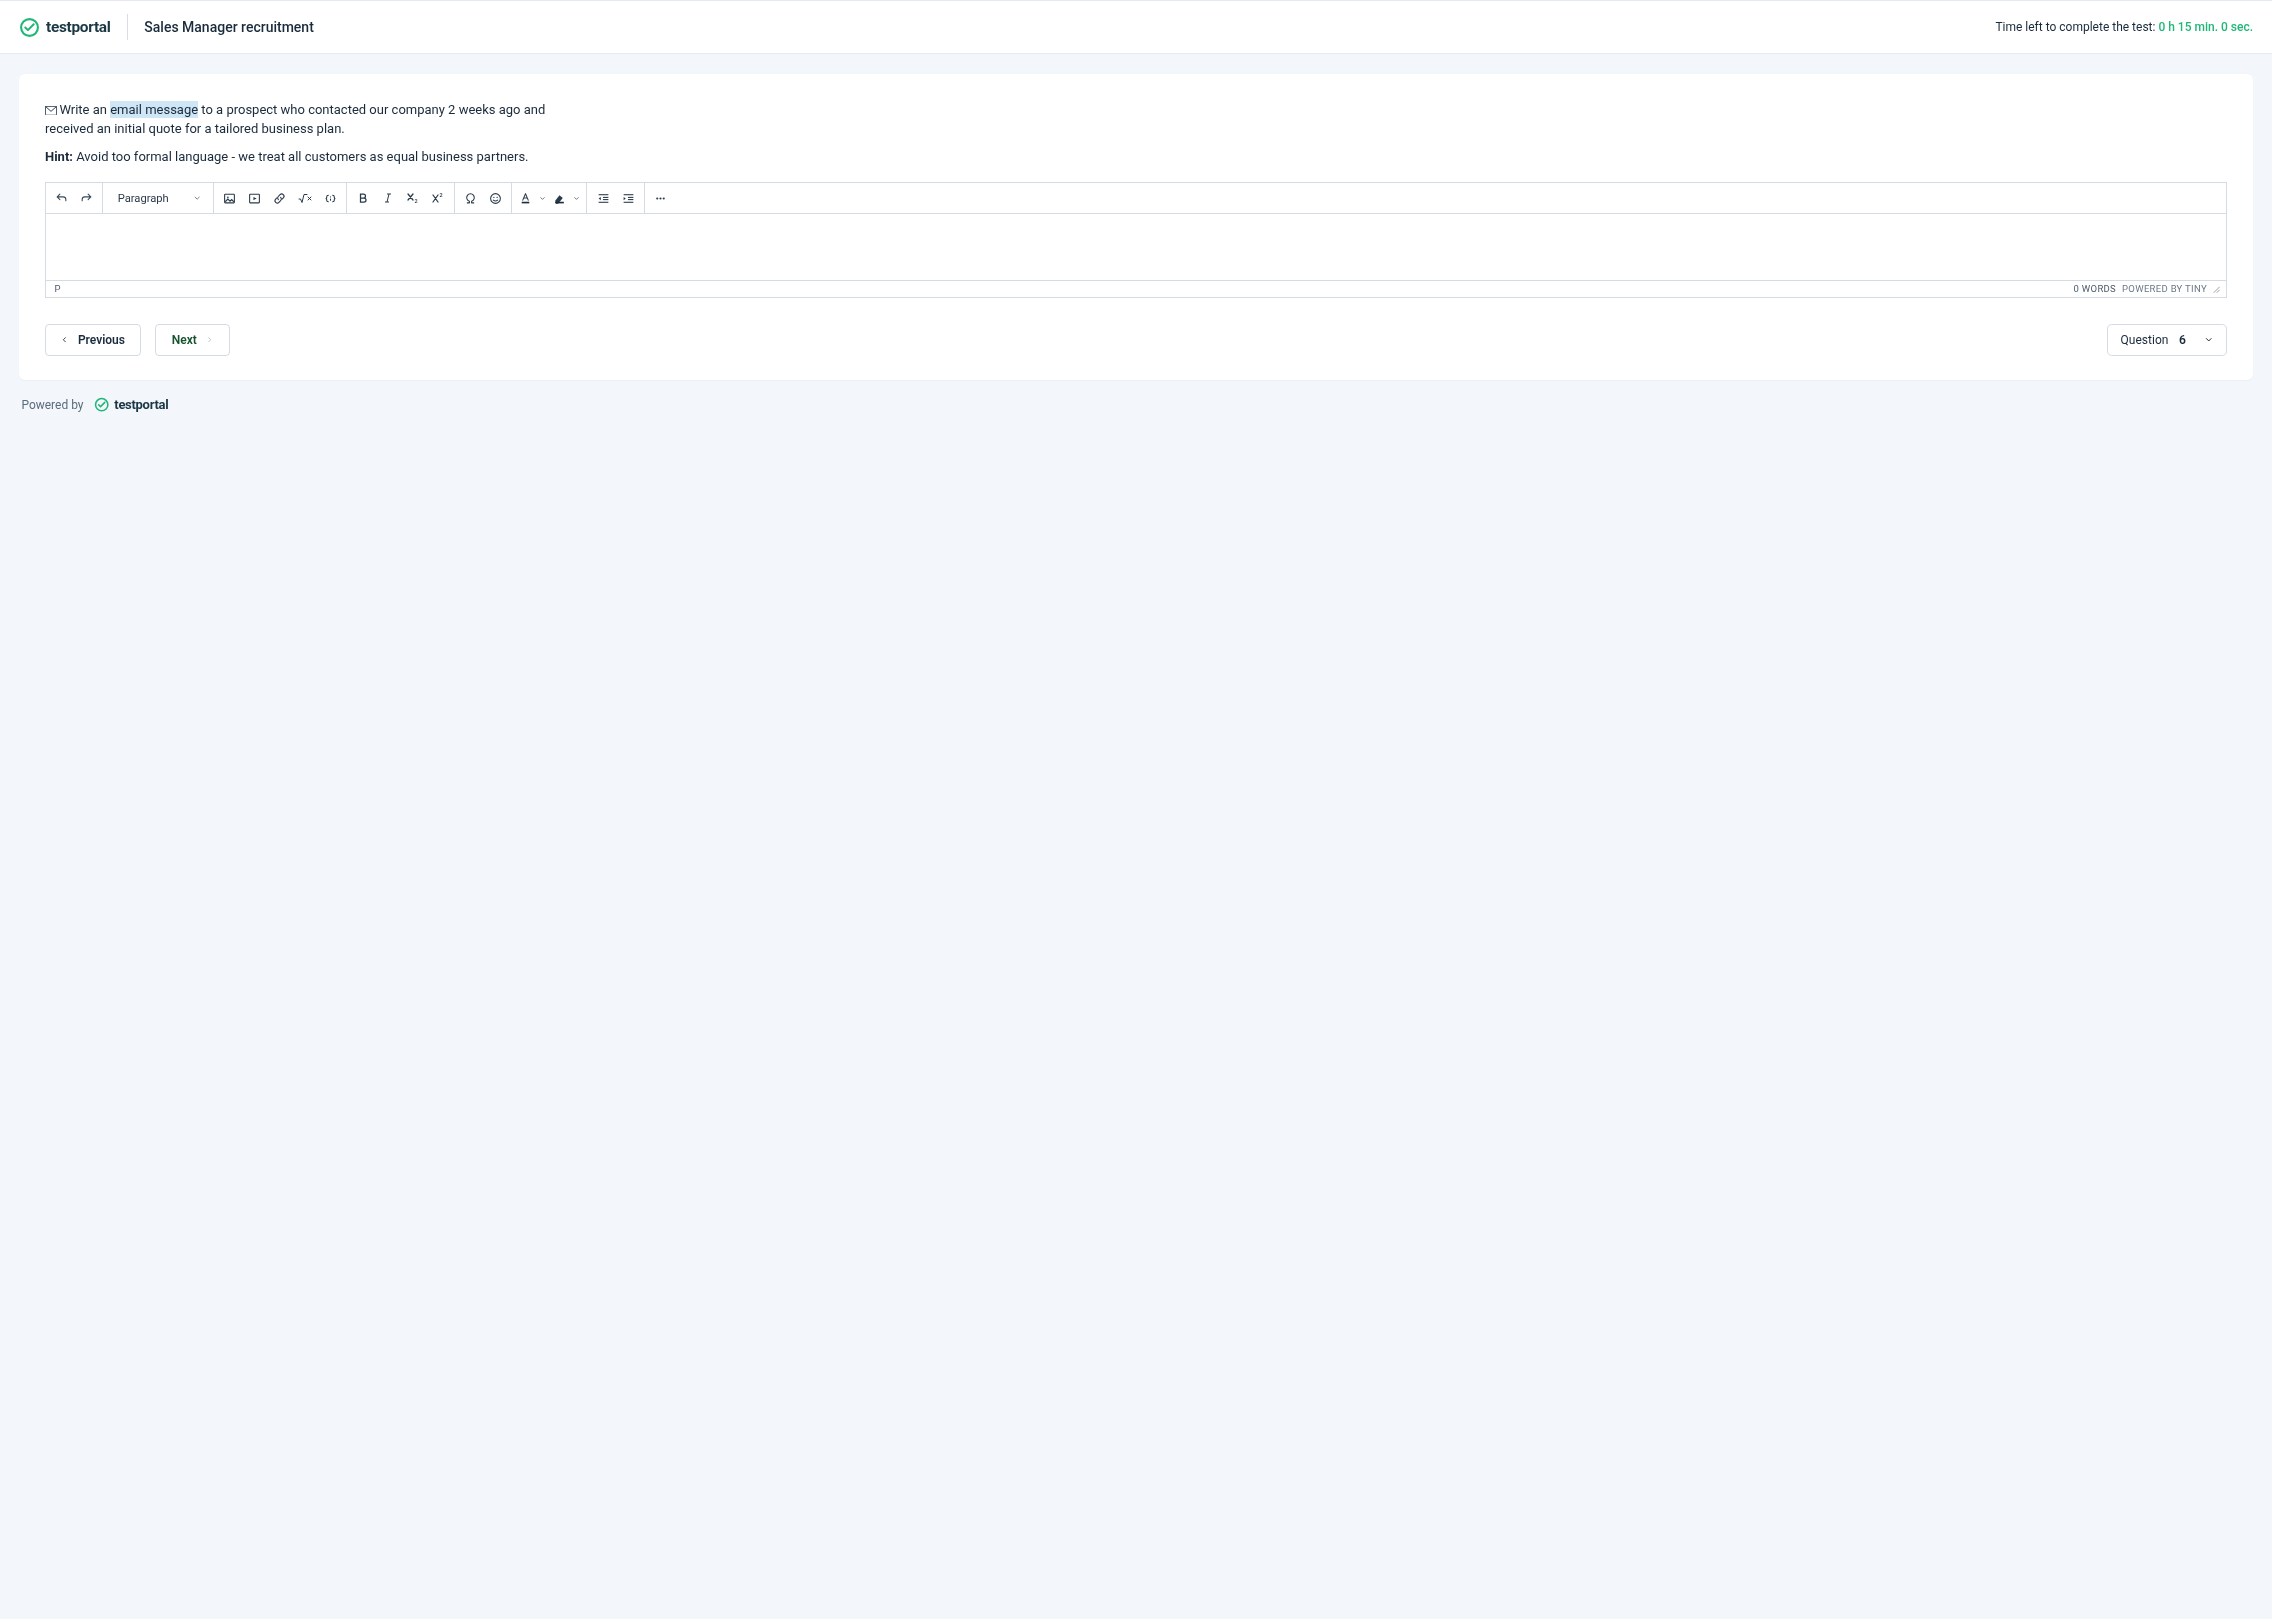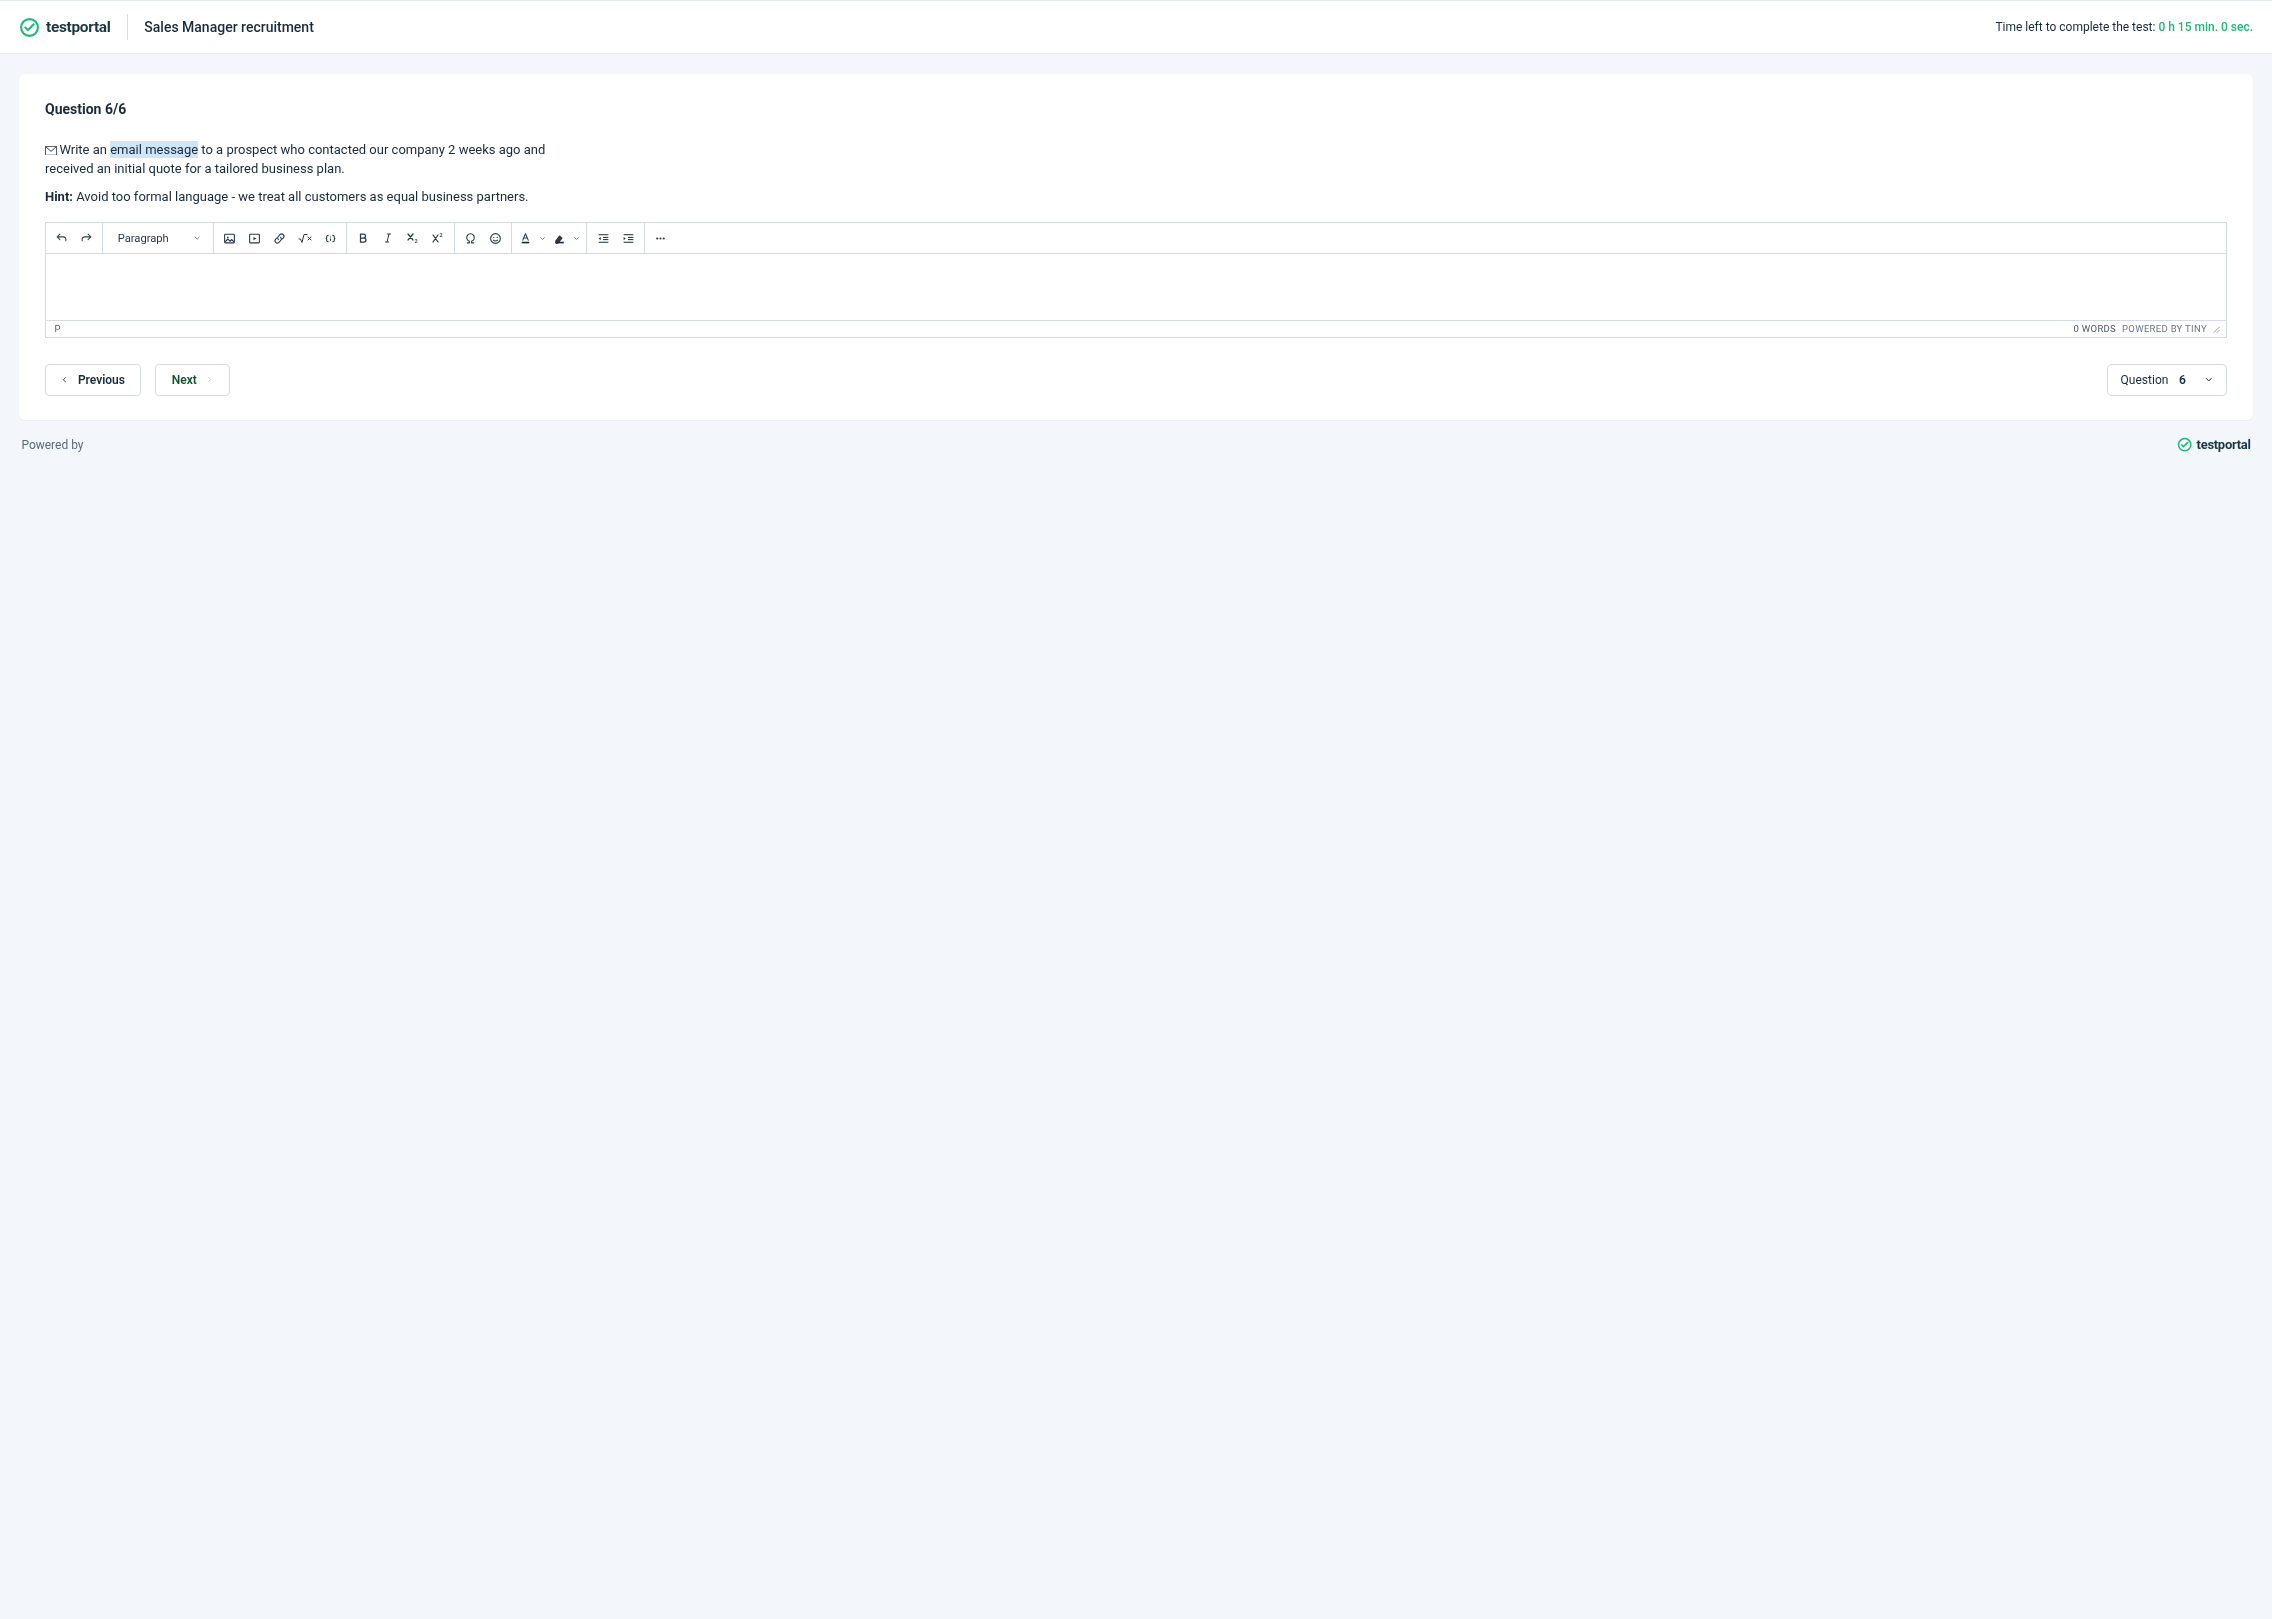--- a/index.html
+++ b/index.html
@@ -204,21 +204,20 @@
       cursor: pointer;
     }
     .q-select .qn { font-weight: 600; margin-left: 3.6px; margin-right: 10.7px;}
     .footer {
       display: flex;
       align-items: center;
       gap: 10.7px;
       padding: 16.6px 2.4px 6px 2.4px;
       color: #5b6b7b;
       font-size: 12px;
-      justify-content: space-between;
     }
     .footer .plogo { display:flex; align-items:center; gap:4.7px; }
     .footer .plogo .logo-text { font-size: 13px; }
     svg { display: block; }
   </style>
 </head>
 <body>
 
 <div class="topbar">
   <div class="logo">
@@ -233,21 +232,20 @@
   <div class="vdiv"></div>
   <div class="test-title">Sales Manager recruitment</div>
   <div class="spacer"></div>
   <div class="timer">
     <span>Time left to complete the test: </span><span class="time-value">0 h 15 min. 0 sec.</span>
   </div>
 </div>
 
 <div class="page-wrap">
   <div class="card">
-    <div class="question-heading">Question 6/6</div>
 
     <div class="question-body">
       <span class="mail-icon">
         <svg width="12" height="9.5" viewBox="0 0 20 16">
             <rect x="0.5" y="0.5" width="19" height="15" rx="1" fill="none" stroke="#1a2b3c" stroke-width="1.5"></rect>
             <path d="M1 1 L10 9 L19 1" fill="none" stroke="#1a2b3c" stroke-width="1.5"></path>
           </svg>
       </span><span>Write an </span><span class="hl">email message</span><span> to a prospect who contacted our company 2 weeks ago and received an initial quote for a tailored business plan.</span>
     </div>
 

